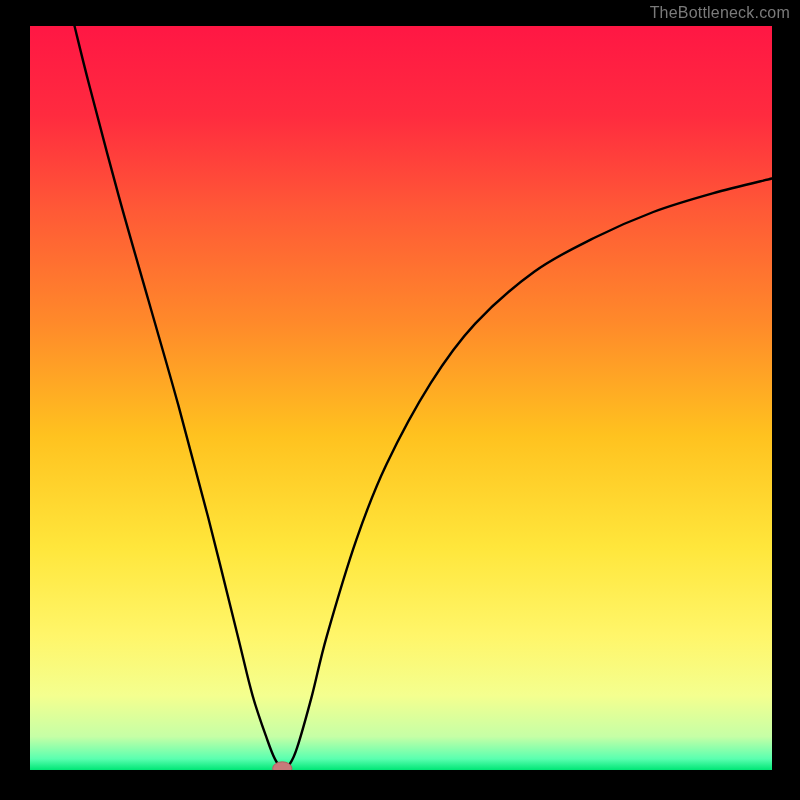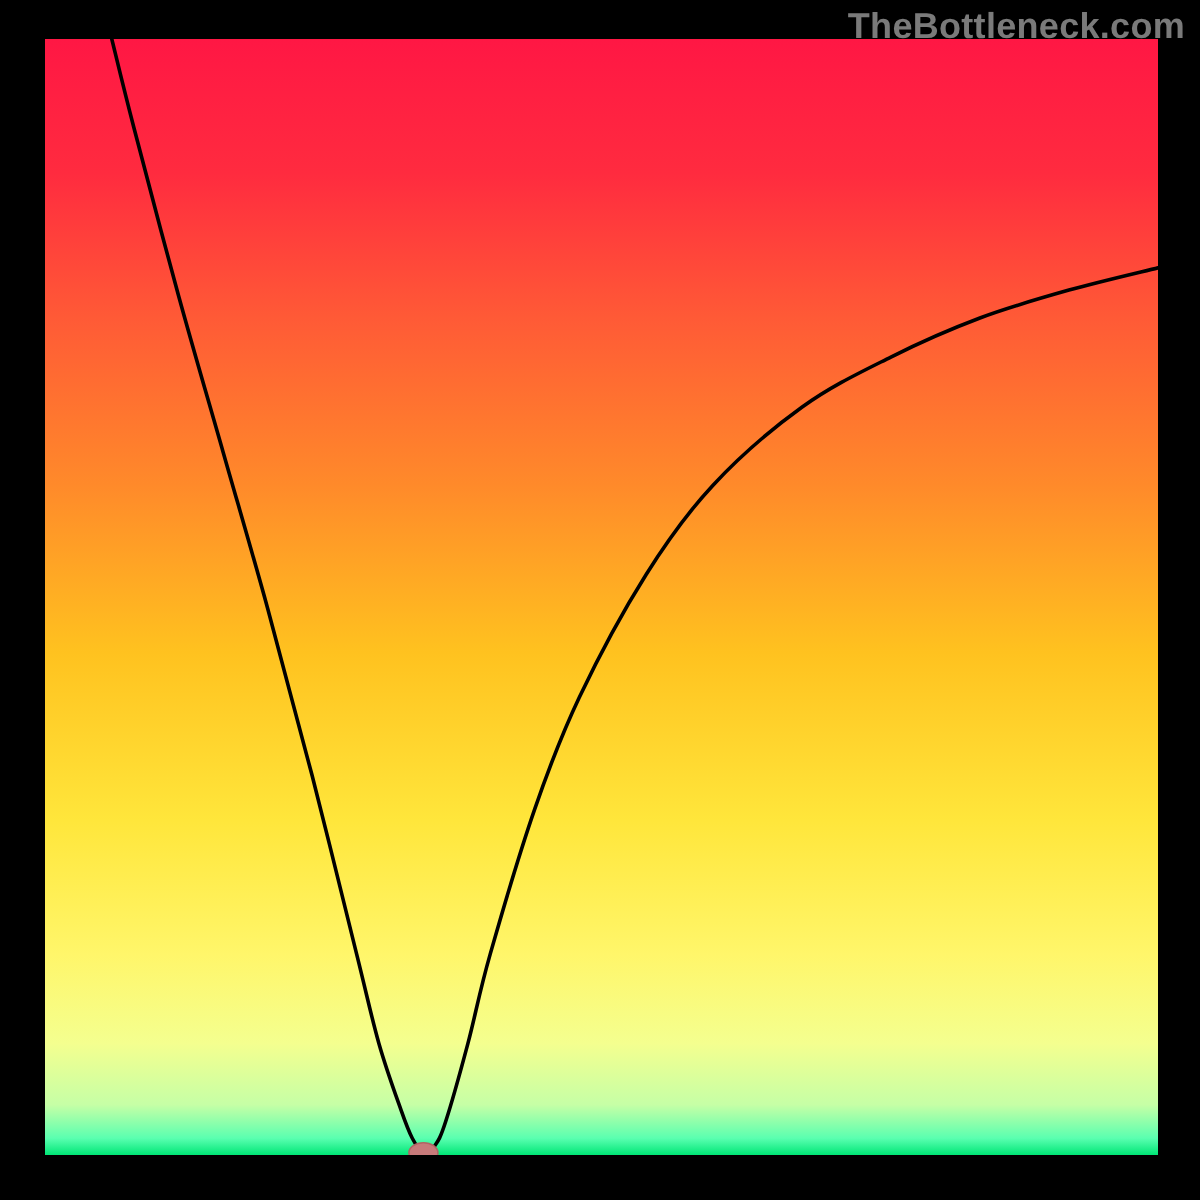--- a/index.html
+++ b/index.html
@@ -15,22 +15,22 @@
     position: relative;
     width: 800px;
     height: 800px;
     background: #000;
   }
   .watermark {
     position: absolute;
     top: 4px;
     right: 10px;
     color: #7a7a7a;
-    font-size: 24px;
-    font-weight: 700;
+    font-size: 16px;
+    font-weight: 400;
     letter-spacing: 0.2px;
     z-index: 20;
   }
   svg {
     position: absolute;
     top: 0;
     left: 0;
   }
 </style>
 </head>

